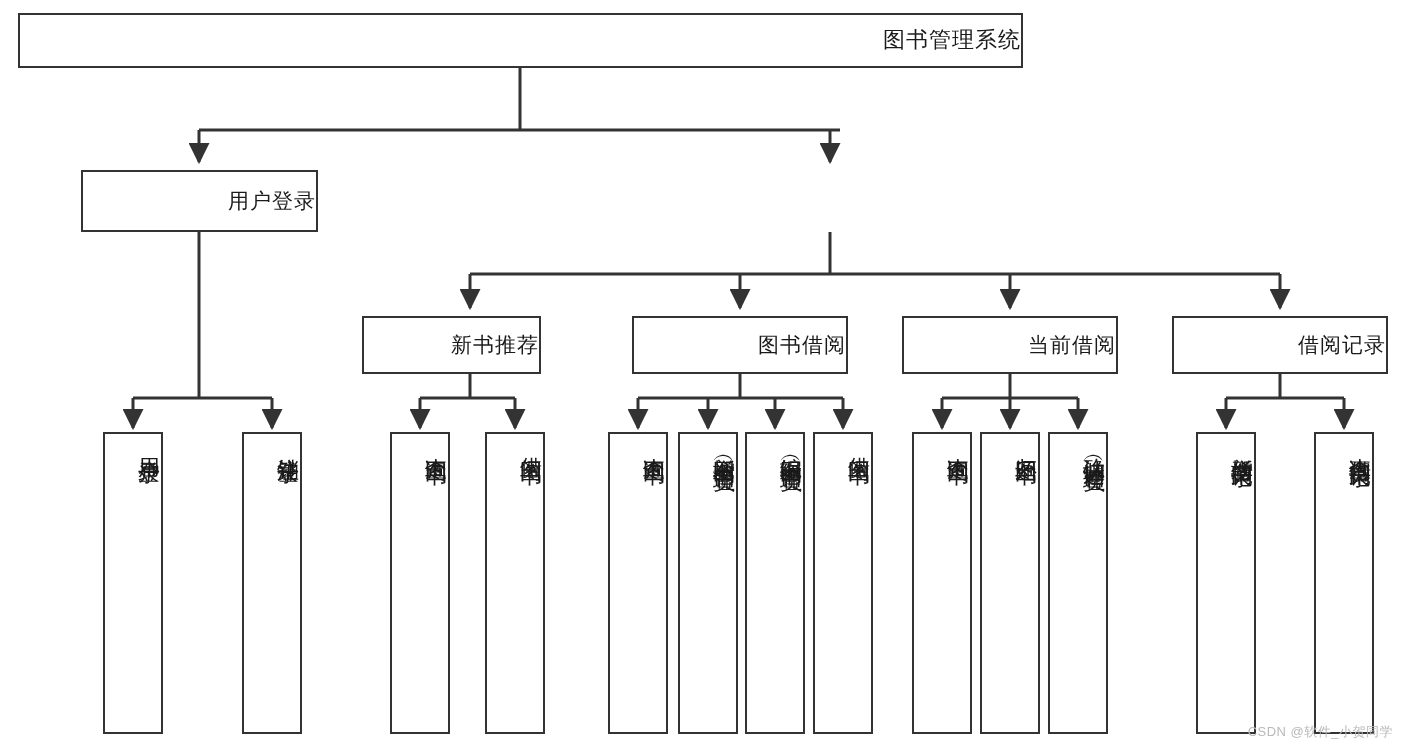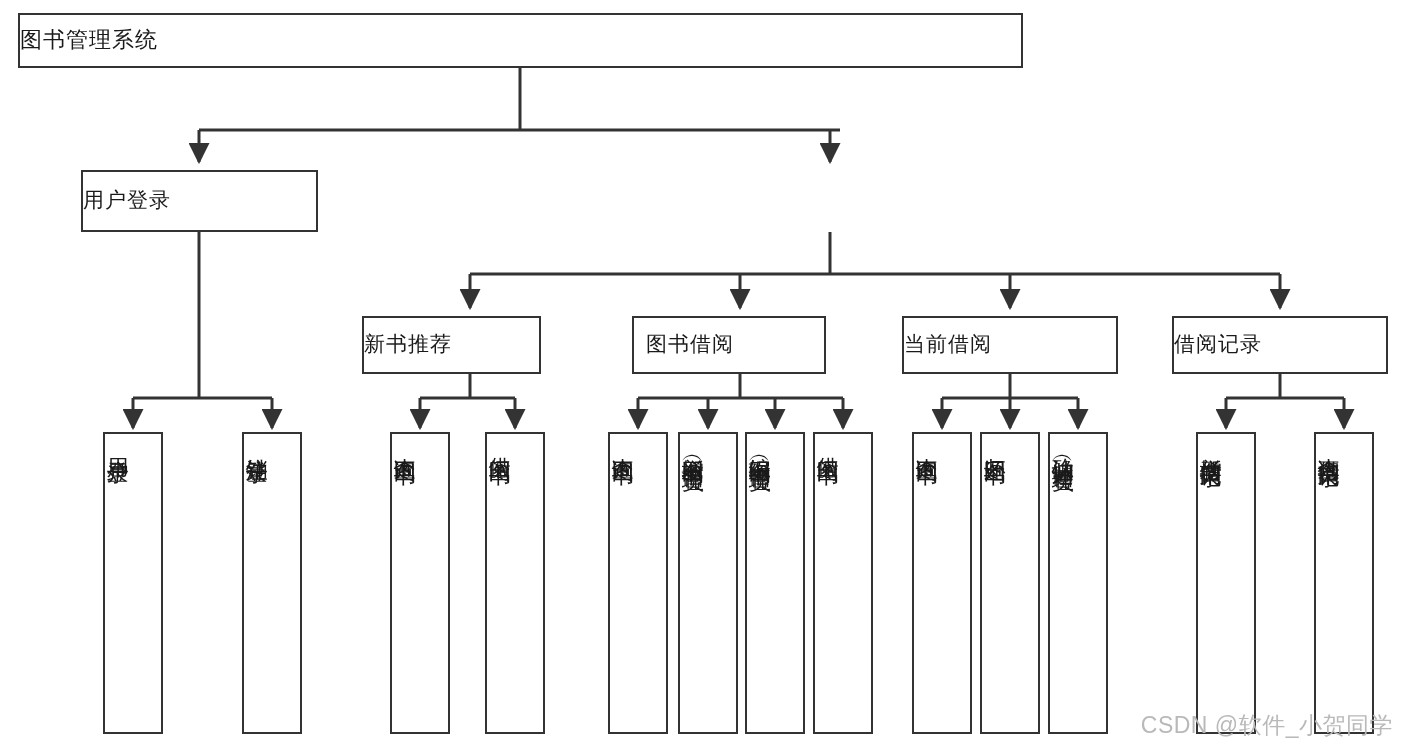--- a/index.html
+++ b/index.html
@@ -25,24 +25,23 @@
     height: 747px;
     pointer-events: none;
   }
   .node {
     position: absolute;
     box-sizing: border-box;
     background: #ffffff;
     border: 2px solid #333333;
     display: flex;
     align-items: center;
-    justify-content: flex-start;
+    justify-content: flex-end;
     color: #1a1a1a;
     z-index: 2;
-    font-family: Liberation Serif, serif;
   }
   .node .lbl {
     display: block;
     text-align: center;
     line-height: 1.22;
     color: #1a1a1a;
   }
   .node.horiz .lbl {
     font-size: 21px;
     letter-spacing: 1px;
@@ -61,21 +60,21 @@
     text-orientation: upright;
     font-size: 22px;
     line-height: 1.12;
     letter-spacing: 2px;
     white-space: nowrap;
   }
   .watermark {
     position: absolute;
     right: 12px;
     bottom: 6px;
-    font-size: 23px;
+    font-size: 13px;
     color: #b9b9b9;
     letter-spacing: 0.5px;
     z-index: 3;
     white-space: nowrap;
   }
 </style>
 </head>
 <body>
 
 <div id="canvas">
@@ -134,21 +133,21 @@
     <span class="lbl">图书管理系统</span>
   </div>
 
   <div class="node horiz" style="left:81px; top:170px; width:237px; height:62px;">
     <span class="lbl">用户登录</span>
   </div>
 
   <div class="node horiz" style="left:362px; top:316px; width:179px; height:58px;">
     <span class="lbl">新书推荐</span>
   </div>
-  <div class="node horiz" style="left:632px; top:316px; width:194px; height:58px;padding-left:12px;">
+  <div class="node horiz" style="left:632px; top:316px; width:216px; height:58px;padding-left:12px;">
     <span class="lbl">图书借阅</span>
   </div>
   <div class="node horiz" style="left:902px; top:316px; width:216px; height:58px;">
     <span class="lbl">当前借阅</span>
   </div>
   <div class="node horiz" style="left:1172px; top:316px; width:216px; height:58px;">
     <span class="lbl">借阅记录</span>
   </div>
 
   <div class="node vert" style="left:103px; top:432px; width:60px; height:302px;">

